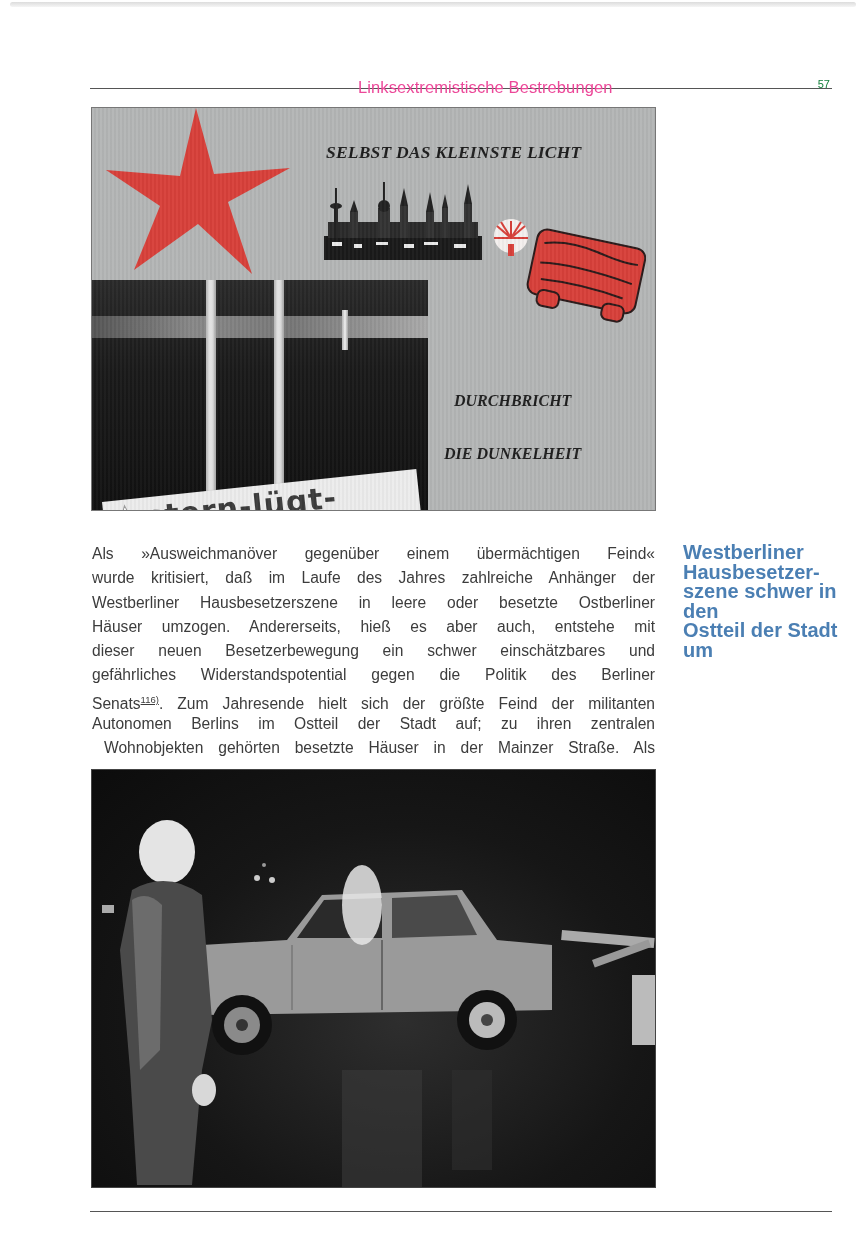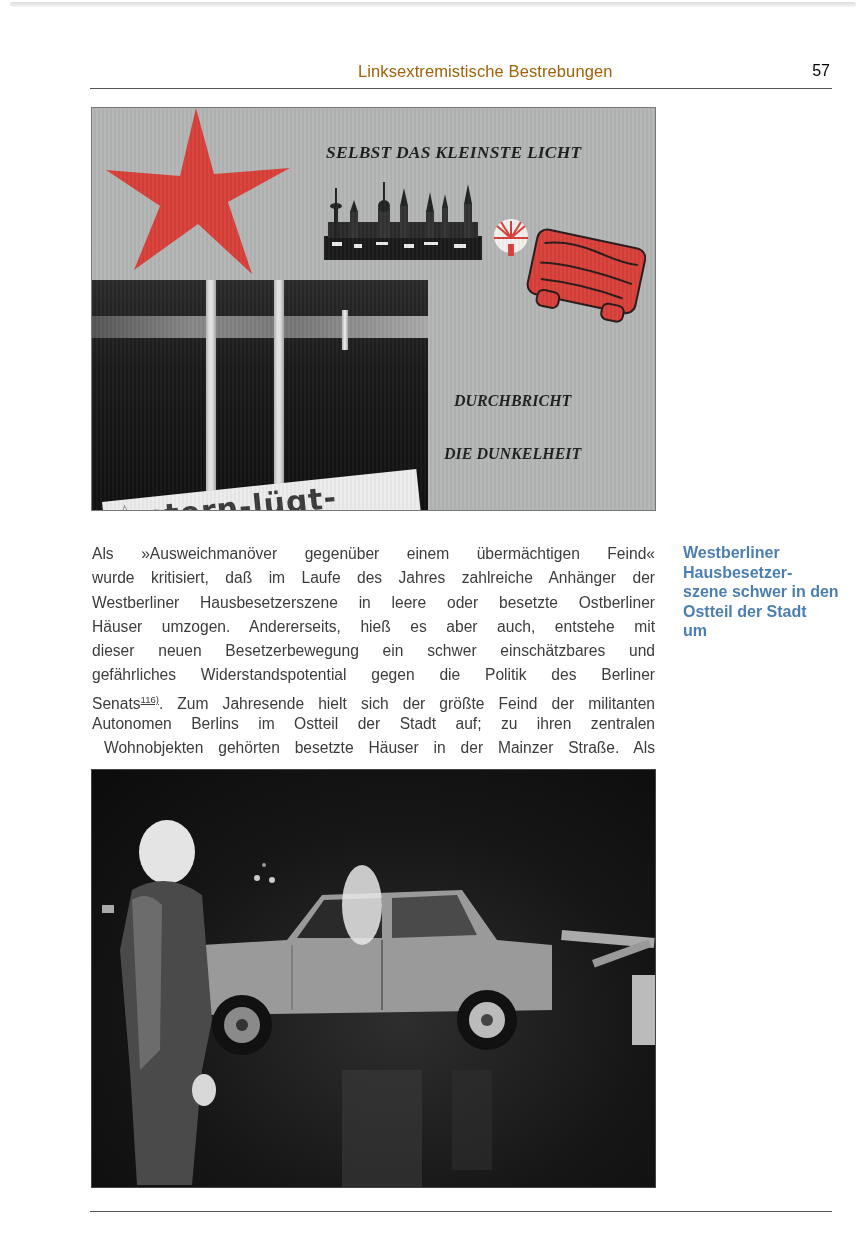--- a/index.html
+++ b/index.html
@@ -12,25 +12,25 @@
   .top-shade {
     position: absolute; left: 10px; top: 2px; width: 846px; height: 5px;
     background: linear-gradient(#dcdcdc, #f5f5f5);
     border-radius: 3px;
   }
   .running-head {
     position: absolute; left: 90px; top: 58px; width: 742px; height: 30px;
     border-bottom: 1.4px solid #555;
   }
   .running-title {
-    position: absolute; left: 268px; top: 4px; font-size: 16.5px; color: #a16207;
+    position: absolute; left: 268px; top: 20px; font-size: 16.5px; color: #ec4899;
     letter-spacing: 0.1px;
   }
   .page-number {
-    position: absolute; right: 2px; top: 4px; font-size: 16px; color: #000000;
+    position: absolute; right: 2px; top: 20px; font-size: 11px; color: #15803d;
   }
   
   .photo1 {
     position: absolute; left: 92px; top: 108px; width: 563px; height: 402px;
     background: #b4b6b6; overflow: hidden;
     box-shadow: 0 0 0 1px #777;
   }
   .photo1 .grain {
     position: absolute; inset: 0;
     background: repeating-linear-gradient(90deg, rgba(255,255,255,0.03) 0 2px, rgba(0,0,0,0.03) 2px 4px);
@@ -73,21 +73,21 @@
   .body-text {
     position: absolute; left: 92px; top: 542px; width: 563px;
     font-size: 15.6px; line-height: 24.3px; color: #3c3c3c;
     text-align: justify;
   }
   .body-line { display: block; text-align: justify; text-align-last: justify; white-space: nowrap; height: 24.3px; }
   .body-line.last { text-align-last: justify; margin-left: 12px; }
   .sup { font-size: 9.5px; vertical-align: 6px; text-decoration: underline; }
   .margin-note {
     position: absolute; left: 683px; top: 543px; width: 160px;
-    font-size: 16px; line-height: 19.5px; font-weight: bold; color: #4b7fb3;
+    font-size: 20px; line-height: 19.5px; font-weight: bold; color: #4b7fb3;
   }
   .margin-note span { display: block; }
   
   .photo2 {
     position: absolute; left: 92px; top: 770px; width: 563px; height: 417px;
     background: radial-gradient(ellipse at 55% 60%, #2e2e2e 0%, #161616 55%, #0c0c0c 100%);
     overflow: hidden; box-shadow: 0 0 0 1px #444;
   }
   .bottom-rule {
     position: absolute; left: 90px; top: 1211px; width: 742px; height: 0;

